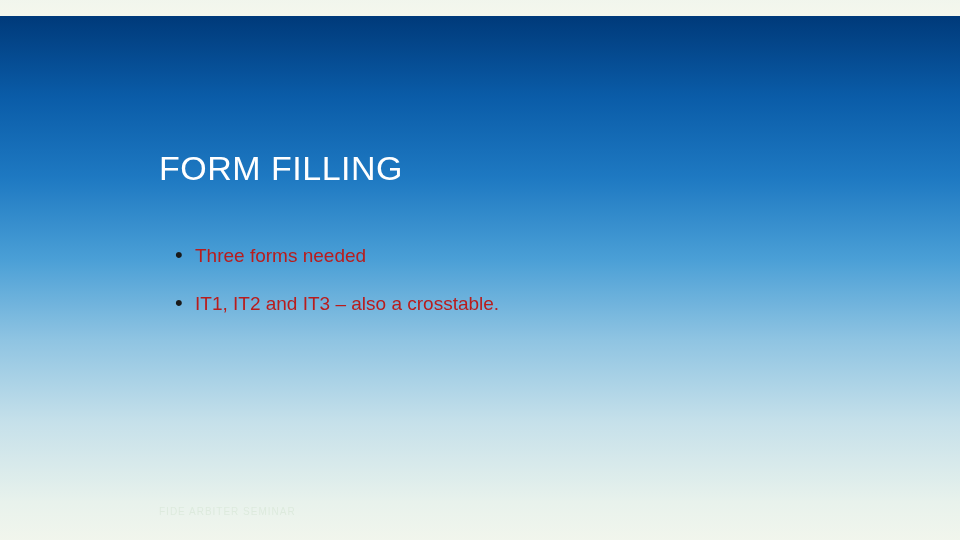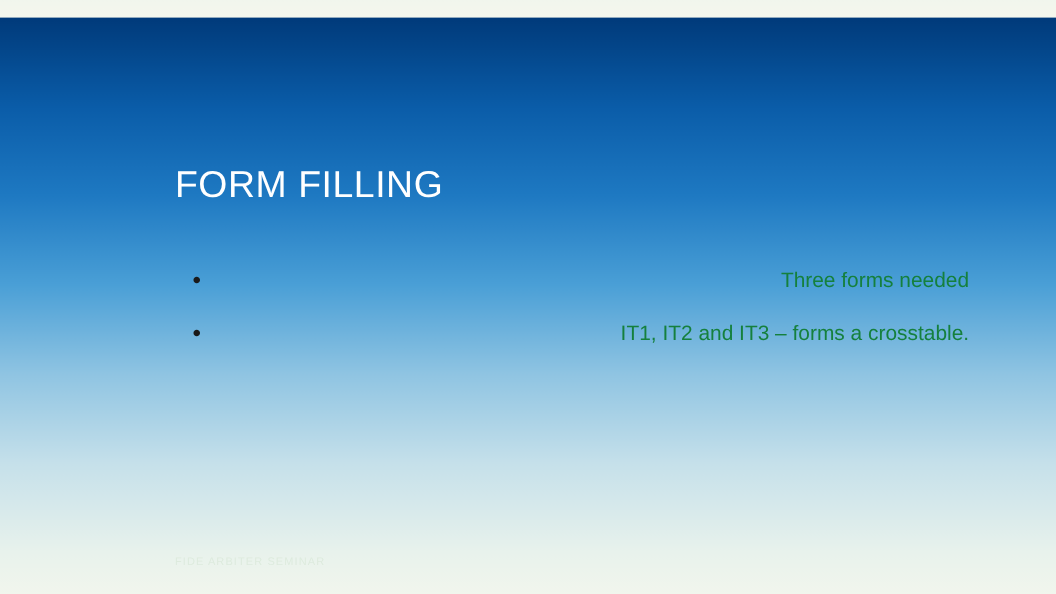--- a/index.html
+++ b/index.html
@@ -25,22 +25,21 @@
   }
   .title {
     font-size: 34px;
     font-weight: 400;
     color: #ffffff;
     letter-spacing: 0.5px;
     margin-bottom: 55px;
   }
   .bullets {
     list-style: none;
-    color: #15803d;
-    text-align: right;
+    color: #b91c1c;
   }
   .bullets li {
     position: relative;
     padding-left: 20px;
     font-size: 19px;
     line-height: 1.35;
     margin-bottom: 22px;
     font-weight: 400;
   }
   .bullets li::before {
@@ -61,16 +60,16 @@
     opacity: 0.75;
   }
 </style>
 </head>
 <body>
 
 <div class="slide">
   <h1 class="title">FORM FILLING</h1>
   <ul class="bullets">
     <li>Three forms needed</li>
-    <li>IT1, IT2 and IT3 – forms a crosstable.</li>
+    <li>IT1, IT2 and IT3 – also a crosstable.</li>
   </ul>
   <div class="footer">FIDE ARBITER SEMINAR</div>
 </div>
 
 </body></html>

